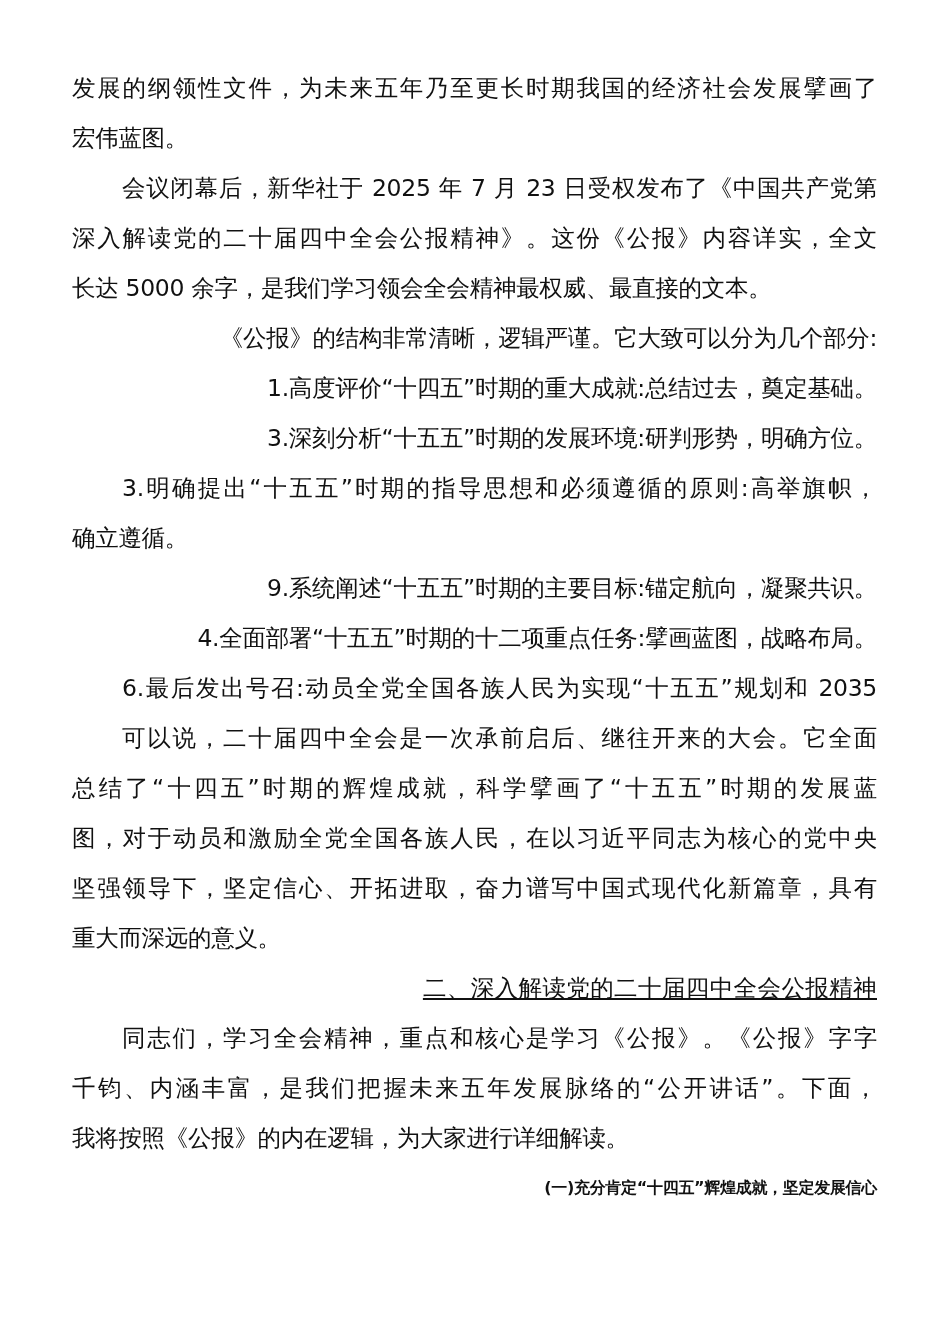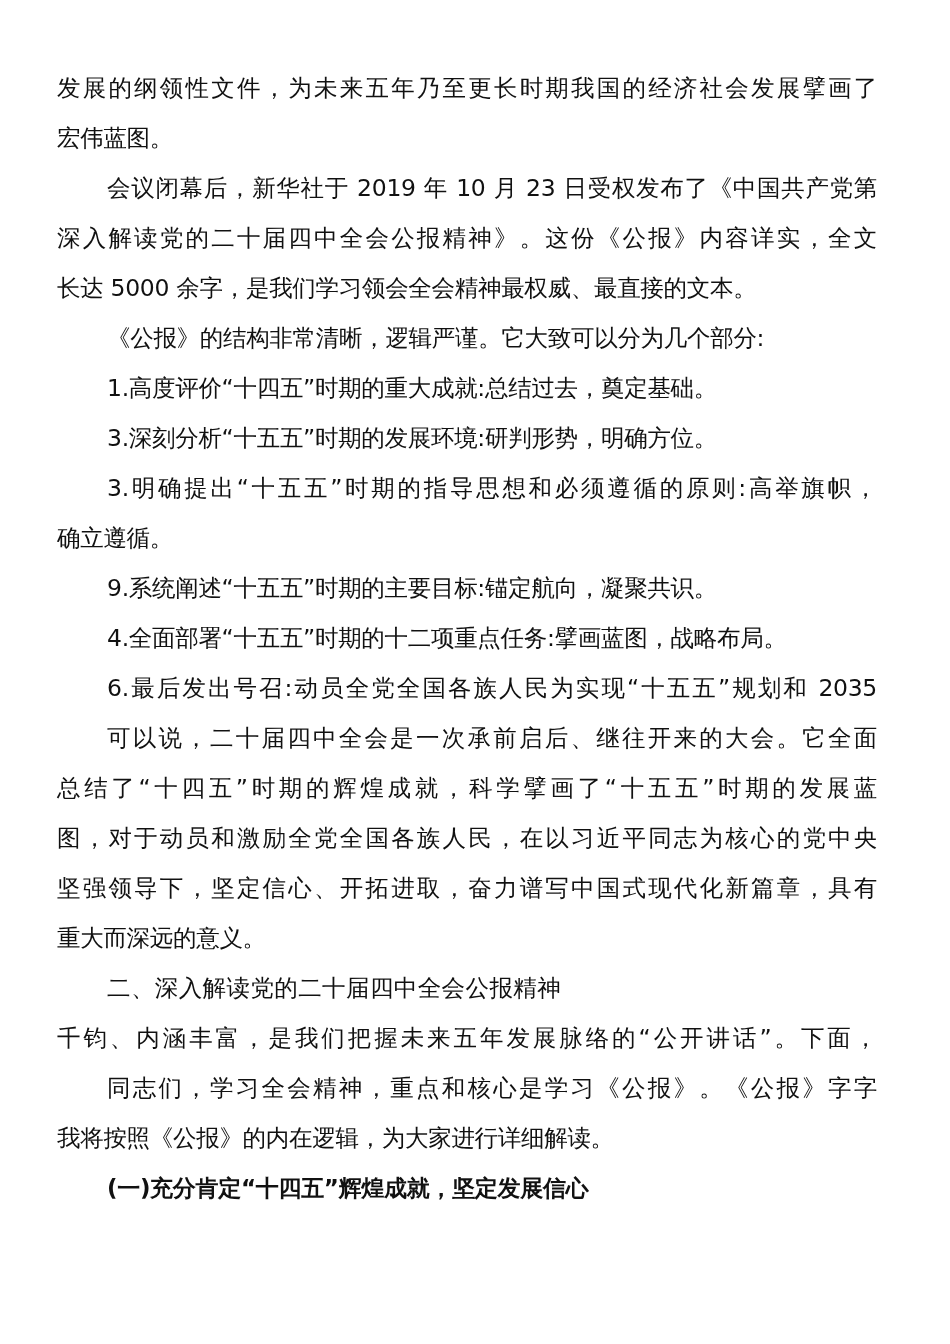--- a/index.html
+++ b/index.html
@@ -20,48 +20,51 @@
     left: 57px;
     top: 63px;
     width: 820px;
   }
   .line {
     height: 50px;
     line-height: 50px;
     font-size: 23.5px;
     white-space: nowrap;
     letter-spacing: -0.3px;
+    margin-left: 15px;
   }
   .line.justify {
     text-align: justify;
     text-align-last: justify;
   }
   .indent {
     padding-left: 50px;
+    text-align: right;
   }
   .heading-bold {
     font-weight: bold;
-    font-size: 23px;
+    font-size: 16px;
   }
   .section-heading {
     letter-spacing: 0.4px;
+    text-decoration: underline;
   }
 </style>
 </head>
 <body>
 
 <div class="page">
 
   <div>
     <div class="line justify">发展的纲领性文件，为未来五年乃至更长时期我国的经济社会发展擘画了</div>
     <div class="line">宏伟蓝图。</div>
   </div>
 
   <div>
-    <div class="line justify indent">会议闭幕后，新华社于 2019 年 10 月 23 日受权发布了《中国共产党第</div>
+    <div class="line justify indent">会议闭幕后，新华社于 2025 年 7 月 23 日受权发布了《中国共产党第</div>
     <div class="line justify">深入解读党的二十届四中全会公报精神》。这份《公报》内容详实，全文</div>
     <div class="line">长达 5000 余字，是我们学习领会全会精神最权威、最直接的文本。</div>
   </div>
 
   <div>
     <div class="line indent">《公报》的结构非常清晰，逻辑严谨。它大致可以分为几个部分:</div>
   </div>
 
   <div>
     <div class="line indent">1.高度评价“十四五”时期的重大成就:总结过去，奠定基础。</div>
@@ -89,22 +92,22 @@
     <div class="line justify">图，对于动员和激励全党全国各族人民，在以习近平同志为核心的党中央</div>
     <div class="line justify">坚强领导下，坚定信心、开拓进取，奋力谱写中国式现代化新篇章，具有</div>
     <div class="line">重大而深远的意义。</div>
   </div>
 
   <div>
     <div class="line indent section-heading">二、深入解读党的二十届四中全会公报精神</div>
   </div>
 
   <div>
+    <div class="line justify indent">同志们，学习全会精神，重点和核心是学习《公报》。《公报》字字</div>
     <div class="line justify">千钧、内涵丰富，是我们把握未来五年发展脉络的“公开讲话”。下面，</div>
-    <div class="line justify indent">同志们，学习全会精神，重点和核心是学习《公报》。《公报》字字</div>
     <div class="line">我将按照《公报》的内在逻辑，为大家进行详细解读。</div>
   </div>
 
   <div>
     <div class="line indent heading-bold">(一)充分肯定“十四五”辉煌成就，坚定发展信心</div>
   </div>
 
 </div>
 
 </body></html>

